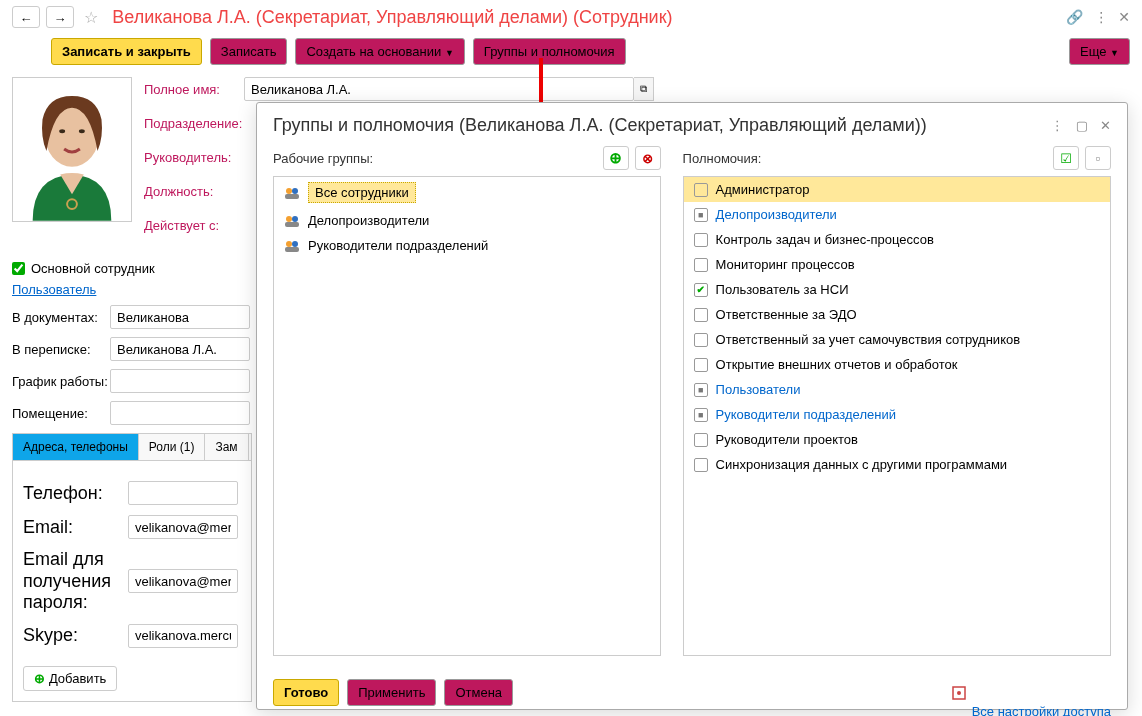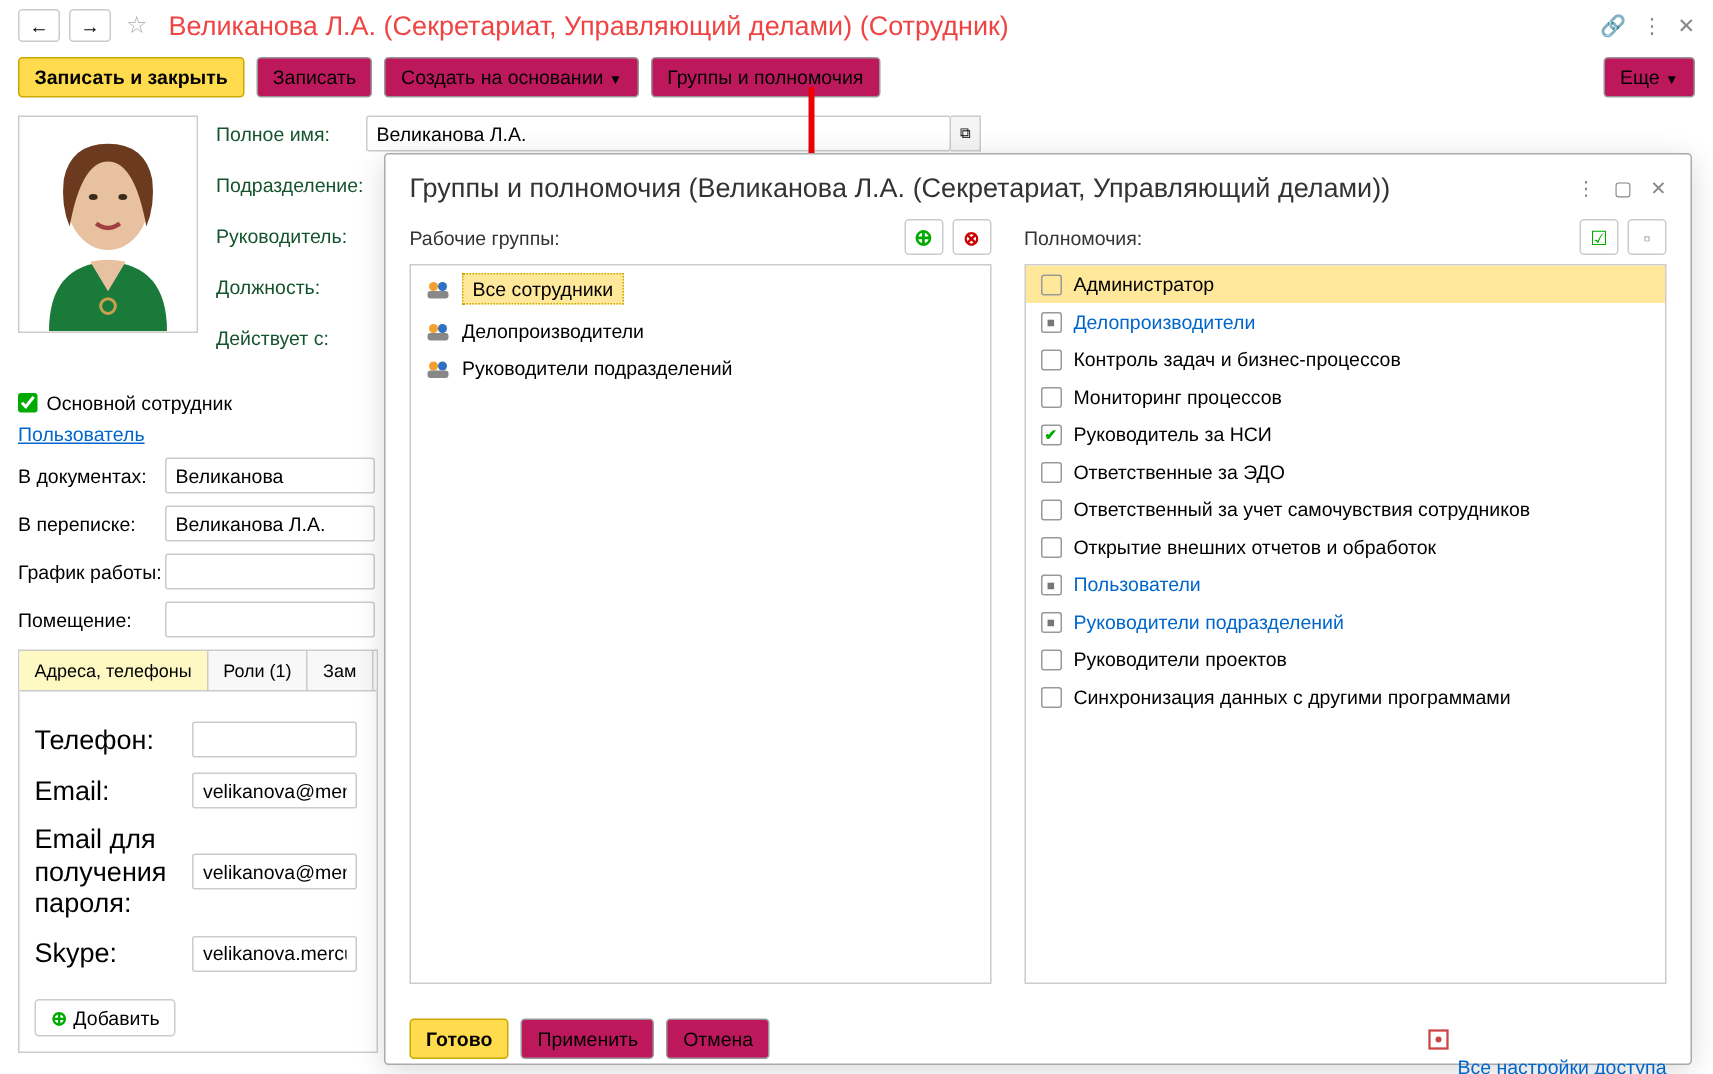--- a/index.html
+++ b/index.html
@@ -7,51 +7,51 @@
 
 
 .topbar { display: flex; align-items: center; padding: 6px 12px; gap: 6px; }
 .nav-btn { width: 28px; height: 22px; border: 1px solid #ccc; background: #fff; border-radius: 3px; display: flex; align-items: center; justify-content: center; cursor: pointer; }
 .star-icon { color: #aaa; font-size: 16px; padding: 0 4px; }
 .page-title { font-size: 18px; color: #ef4444; margin-left: 4px; }
 .topbar-right { margin-left: auto; display: flex; gap: 10px; align-items: center; }
 .link-icon, .more-icon, .close-icon { color: #888; cursor: pointer; font-size: 14px; }
 
 
-.toolbar { display: flex; align-items: center; padding: 4px 12px 8px; gap: 8px; }
+.toolbar { display: flex; align-items: center; padding: 4px 12px 8px; gap: 8px; margin-left: 39px; }
 .btn { border: 1px solid #999; background: #be185d; padding: 5px 10px; border-radius: 3px; cursor: pointer; font-size: 13px; }
 .btn-yellow { background: #ffdb4d; border-color: #c9a800; font-weight: bold; }
 .dropdown-arrow { font-size: 9px; }
 .toolbar-right { margin-left: auto; }
 
 
 .form-area { display: flex; padding: 4px 12px; gap: 12px; }
 .photo-box { width: 120px; height: 145px; border: 1px solid #ccc; display: flex; align-items: center; justify-content: center; overflow: hidden; }
 .photo-box svg { width: 100%; height: 100%; }
 
 .form-fields { flex: 1; }
 .form-row { display: flex; align-items: center; margin-bottom: 10px; height: 24px; }
-.form-label { width: 100px; color: #14532d; }
+.form-label { width: 100px; color: #be185d; }
 .form-input { border: 1px solid #ccc; padding: 3px 6px; height: 24px; width: 390px; border-radius: 2px; }
 .input-btn { width: 20px; height: 24px; border: 1px solid #ccc; border-left: none; background: #f5f5f5; display: inline-flex; align-items: center; justify-content: center; font-size: 10px; cursor: pointer; }
 
 
 .left-section { padding: 4px 12px; }
 .checkbox-row { display: flex; align-items: center; gap: 6px; margin: 6px 0; }
 .checkbox-row input { accent-color: #0a0; }
 .link-row { margin: 6px 0; }
 .link-row a { color: #0066cc; text-decoration: underline; cursor: pointer; }
 .small-row { display: flex; align-items: center; margin: 8px 0; }
 .small-label { width: 98px; }
 .small-input { border: 1px solid #ccc; padding: 3px 6px; height: 24px; width: 140px; border-radius: 2px; }
 
 .tabs-box { border: 1px solid #ccc; margin-top: 8px; width: 240px; }
 .tabs-header { display: flex; border-bottom: 1px solid #ccc; background: #f8f8f8; }
 .tab { padding: 6px 10px; border-right: 1px solid #ccc; cursor: pointer; font-size: 12px; }
-.tab.active { background: #fef9c3; }
+.tab.active { background: #0ea5e9; }
 .tabs-body { padding: 10px; }
 .tabs-body .small-row { margin: 10px 0; }
 .tabs-body .small-label { width: 105px; font-size: 18px; }
 .tabs-body .small-input { width: 110px; }
 .btn-add { border: 1px solid #ccc; background: #fff; padding: 4px 10px; border-radius: 3px; cursor: pointer; display: inline-flex; align-items: center; gap: 4px; margin-top: 8px; }
 .icon-plus { color: #0a0; font-weight: bold; }
 
 
 .arrow-overlay { position: absolute; left: 526px; top: 58px; pointer-events: none; }
 
@@ -278,21 +278,21 @@
           <div class="list-row">
             <span class="chk "></span>
             <span>Контроль задач и бизнес-процессов</span>
           </div>
           <div class="list-row">
             <span class="chk "></span>
             <span>Мониторинг процессов</span>
           </div>
           <div class="list-row">
             <span class="chk checked"></span>
-            <span>Руководитель за НСИ</span>
+            <span>Пользователь за НСИ</span>
           </div>
           <div class="list-row">
             <span class="chk "></span>
             <span>Ответственные за ЭДО</span>
           </div>
           <div class="list-row">
             <span class="chk "></span>
             <span>Ответственный за учет самочувствия сотрудников</span>
           </div>
           <div class="list-row">

